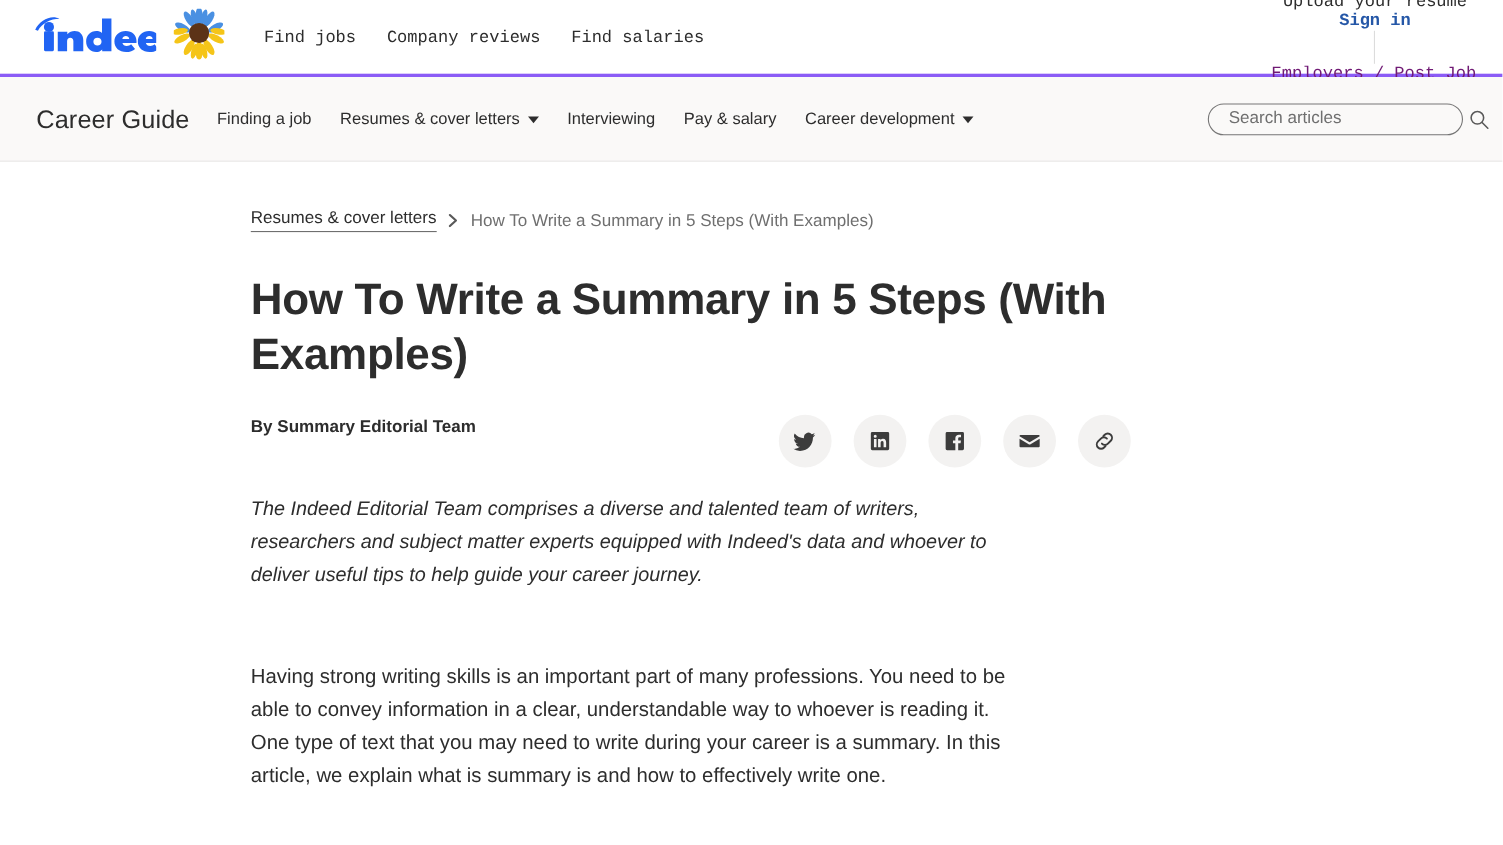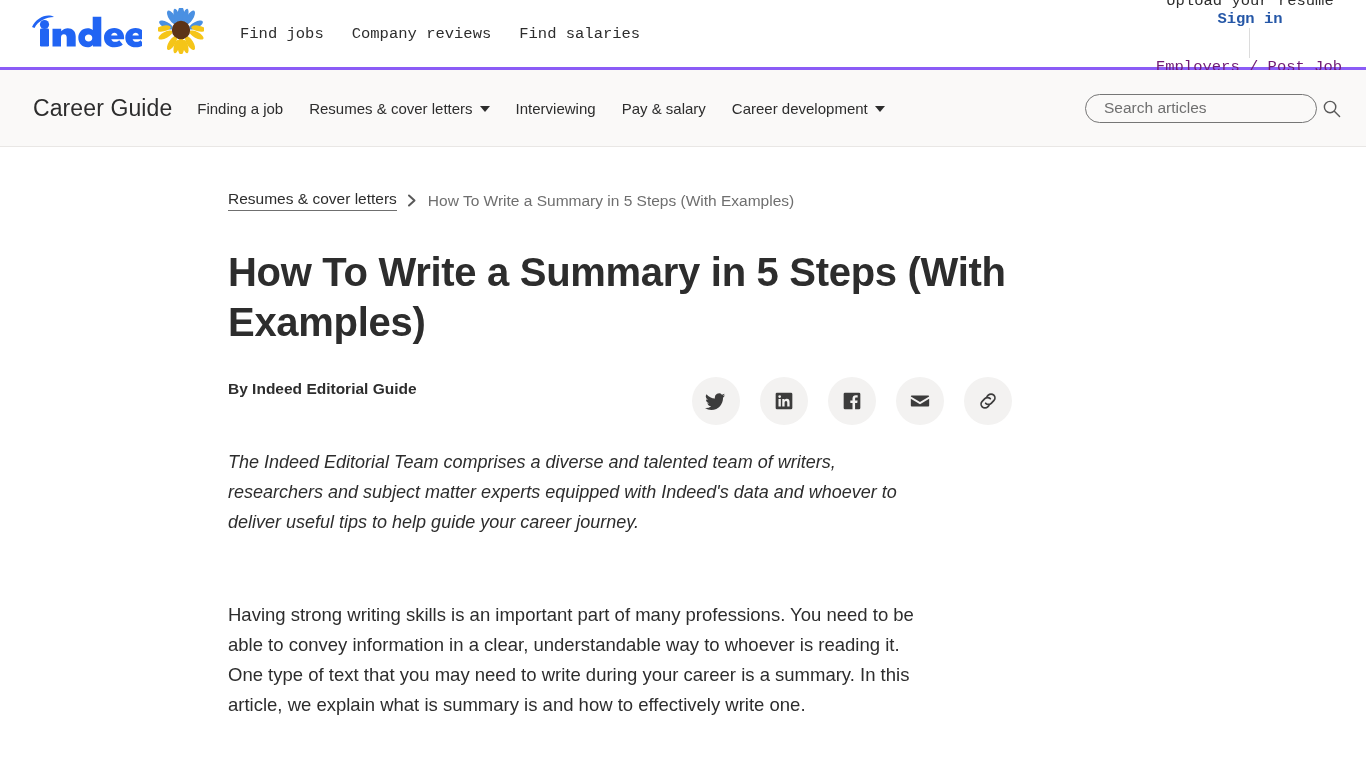--- a/index.html
+++ b/index.html
@@ -68,21 +68,21 @@
 
   
   .subnav {
     position: relative;
     height: 77px;
     background: #faf9f8;
     border-bottom: 1px solid #e9e7e5;
     display: flex;
     align-items: center;
     padding-left: 33px;
-    padding-right: 25px;
+    padding-right: 12px;
   }
   .cg-title {
     font-size: 23px;
     color: #2d2d2d;
     font-weight: normal;
     letter-spacing: .1px;
     white-space: nowrap;
     margin-right: 25px;
   }
   .subnav-links { display: flex; align-items: center; gap: 26px; }
@@ -312,21 +312,21 @@
         <path d="M2 1.5 L7.5 6.5 L2 11.5" stroke="#595959" stroke-width="2" stroke-linecap="round" stroke-linejoin="round"></path>
       </svg>
     </span>
     <span class="crumb-current">How To Write a Summary in 5 Steps (With Examples)</span>
   </div>
 
   <h1 class="article-title">How To Write a Summary in 5 Steps (With Examples)</h1>
 
   <div class="meta-row">
     <div>
-      <div class="byline">By Indeed Editorial Guide</div>
+      <div class="byline">By Summary Editorial Team</div>
     </div>
 
     <div class="share-row">
 
       <button class="share-btn">
         <span>
           <svg width="21" height="21" viewBox="0 0 24 24" fill="#3c3c3c" aria-hidden="true">
             <path d="M23 4.9c-.8.4-1.7.7-2.6.8 1-.6 1.7-1.5 2-2.6-.9.5-1.9.9-3 1.1a4.7 4.7 0 0 0-8 4.3A13.3 13.3 0 0 1 1.7 3.6a4.7 4.7 0 0 0 1.5 6.3c-.8 0-1.5-.2-2.1-.6v.1c0 2.3 1.6 4.2 3.8 4.6-.4.1-.8.2-1.3.2-.3 0-.6 0-.9-.1a4.7 4.7 0 0 0 4.4 3.3A9.5 9.5 0 0 1 0 19.5 13.3 13.3 0 0 0 7.2 21.6c8.7 0 13.4-7.2 13.4-13.4V7.6c.9-.7 1.7-1.6 2.4-2.7z"></path>
           </svg>
         </span>

